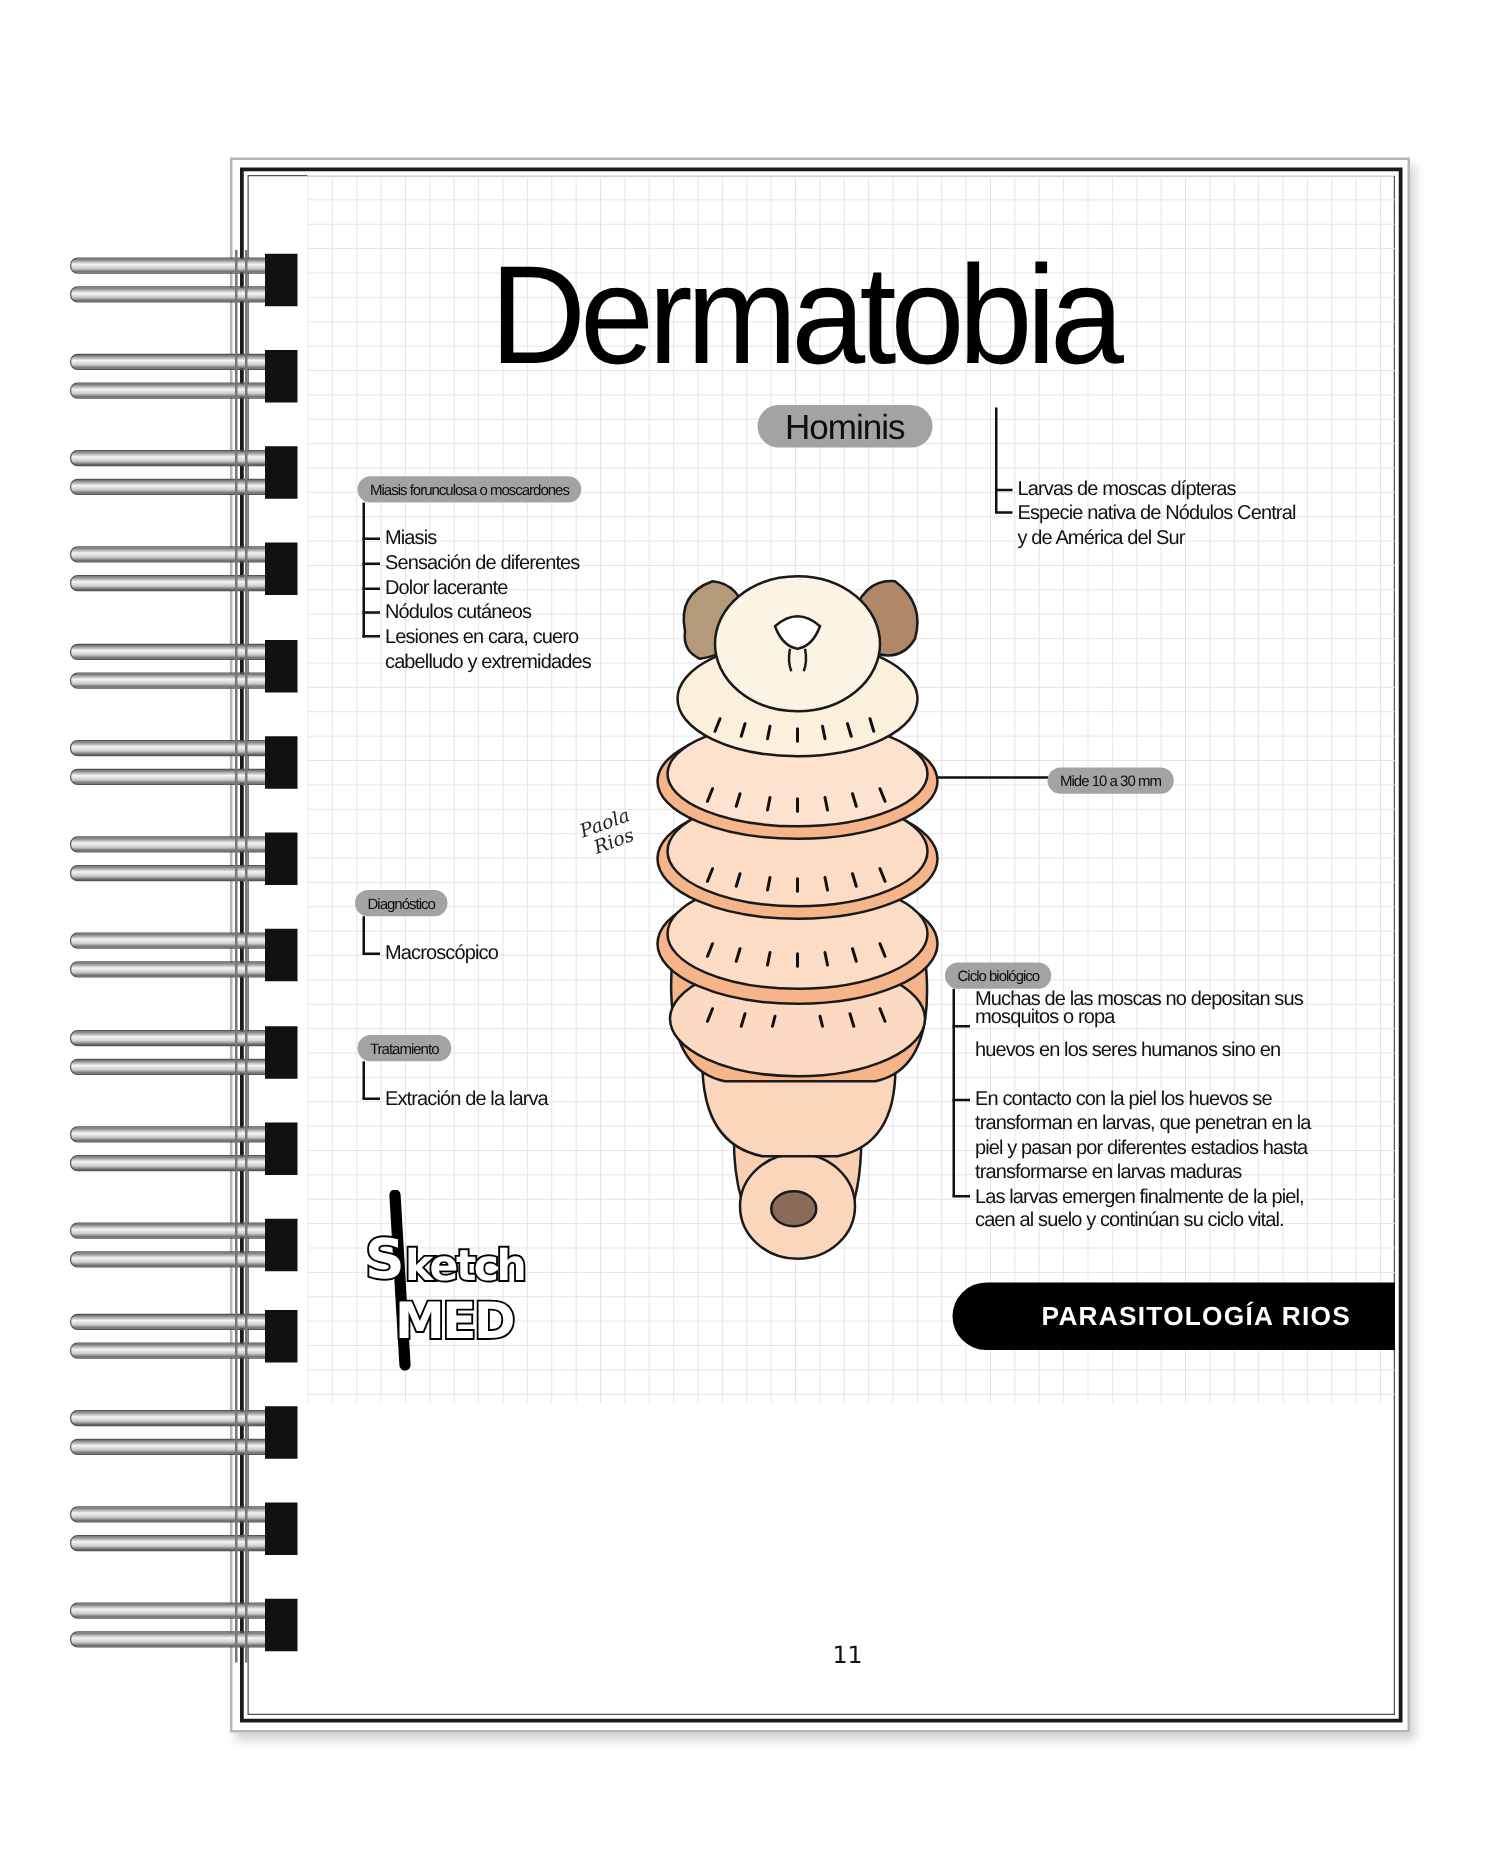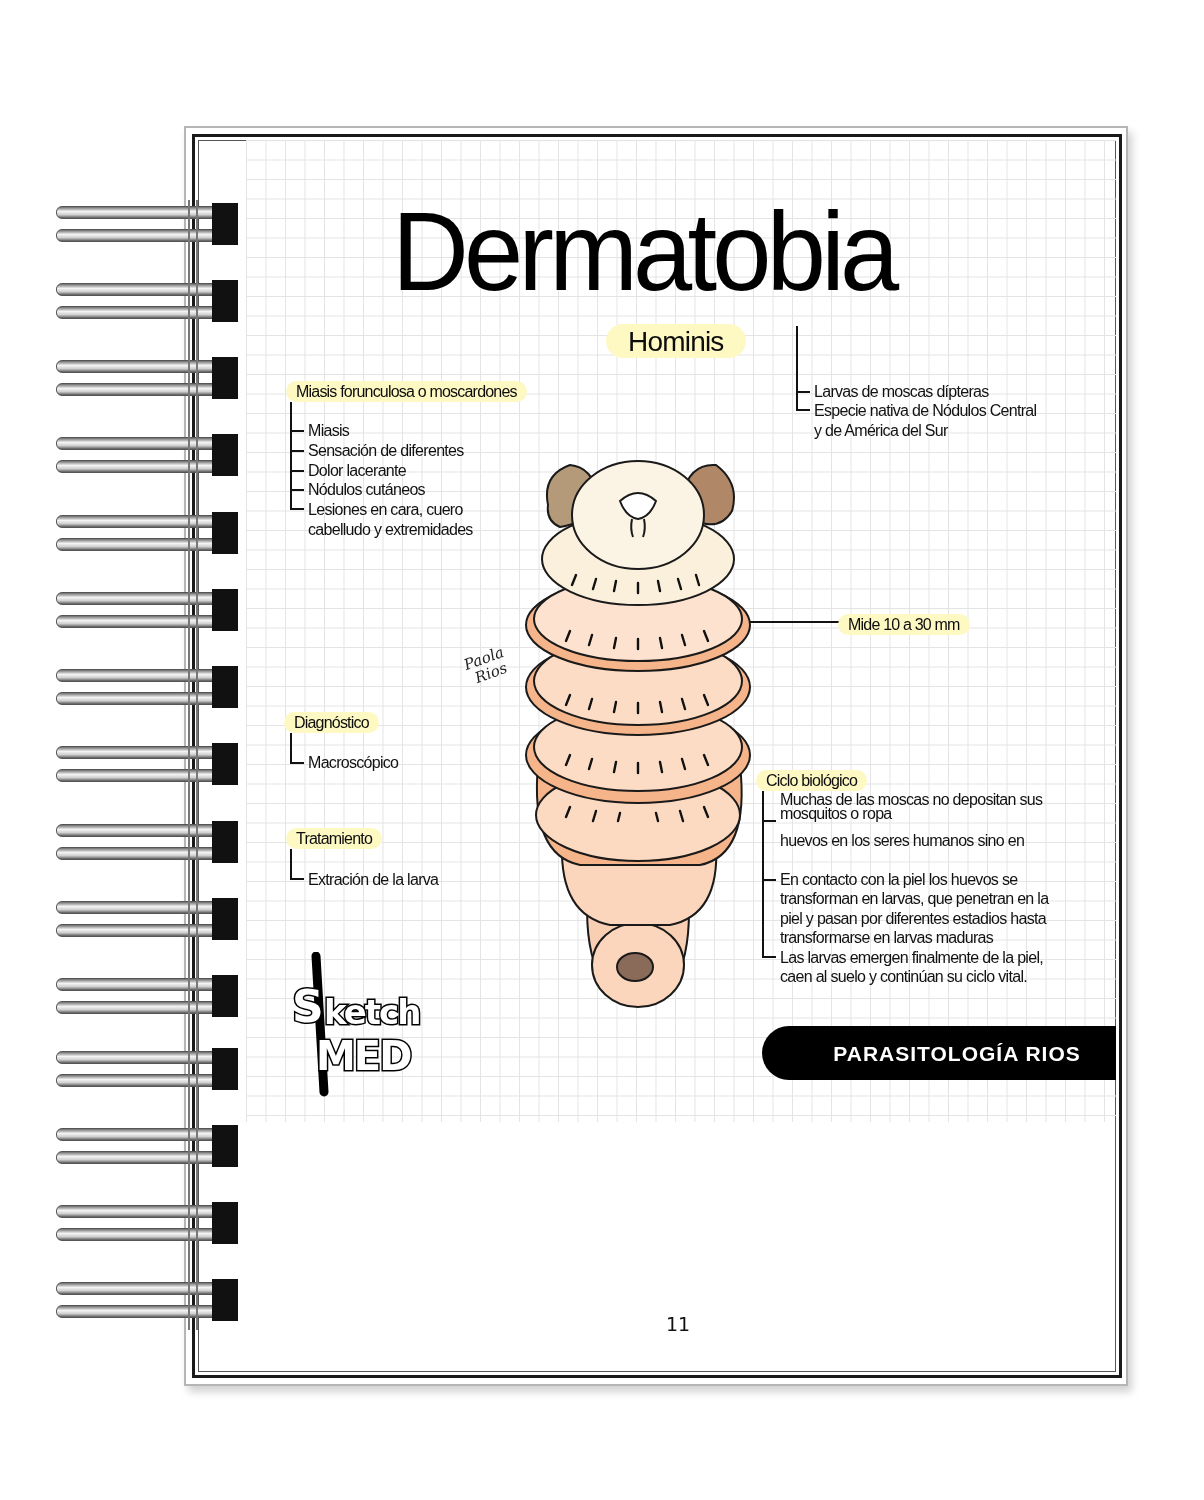--- a/index.html
+++ b/index.html
@@ -31,28 +31,28 @@
   }
   .ring.r1 { top: 3px; } .ring.r2 { top: 26px; }
   .clip { position: absolute; left: 156px; top: 0; width: 26px; height: 42px; background: #111; }
   .clip-bar { position: absolute; top: -4px; width: 2px; height: 52px; background: #777; }
 
   .title {
     position: absolute; left: 392px; top: 196px; font-size: 112px; letter-spacing: -5px;
     font-weight: normal; line-height: 1; color: #000; transform: scaleX(0.95); transform-origin: left;
   }
   .pill {
-    position: absolute; background: #fef9c3; border-radius: 12px; color: #0d0d0d;
+    position: absolute; background: #a3a3a3; border-radius: 12px; color: #0d0d0d;
     padding: 0 10px; white-space: nowrap; letter-spacing: -0.8px;
   }
   .subtitle { left: 606px; top: 324px; height: 34px; line-height: 36px; font-size: 28px; padding: 0 22px; border-radius: 17px; }
   .vline { position: absolute; background: #111; width: 2px; }
   .hline { position: absolute; background: #111; height: 2px; }
   .txt { position: absolute; font-size: 16px; line-height: 19.7px; letter-spacing: -0.7px; white-space: nowrap; color: #111; }
-  .h-pill { font-size: 16px; height: 21px; line-height: 22px; }
+  .h-pill { font-size: 12px; height: 21px; line-height: 22px; }
   .banner {
     position: absolute; left: 762px; top: 1026px; width: 354px; height: 54px; background: #000;
     border-radius: 28px 0 0 28px; color: #fff; font-weight: bold; font-size: 21px; letter-spacing: 1px;
     line-height: 56px; padding-left: 36px; box-sizing: border-box; text-align: center;
   }
   .page-number { position: absolute; left: 666px; top: 1313px; font-size: 19px; font-family: "DejaVu Sans", sans-serif; }
   .signature { position: absolute; left: 466px; top: 650px; font-family: "DejaVu Serif", serif; font-style: italic; font-size: 15px; line-height: 16px; transform: rotate(-20deg); color: #222; }
   .logo { position: absolute; left: 286px; top: 952px; width: 150px; height: 146px; }
   .larva { position: absolute; left: 520px; top: 455px; width: 240px; height: 560px; }
 </style>

